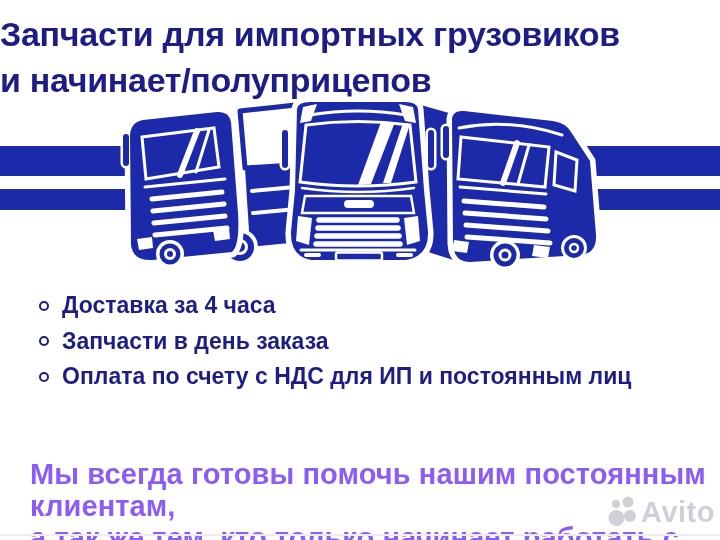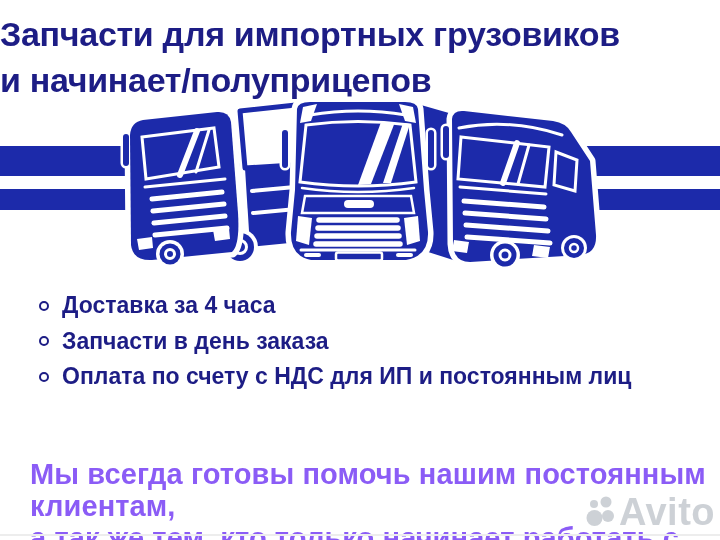--- a/index.html
+++ b/index.html
@@ -45,21 +45,21 @@
     letter-spacing:0.1px;
   }
 
   
   .watermark{
     position:absolute;right:5px;bottom:12px;
     display:flex;align-items:center;gap:3px;
     color:rgba(200,204,210,0.9);
   }
   .watermark .wm-text{
-    font-size:38px;font-weight:bold;letter-spacing:0.5px;line-height:29px;
+    font-size:29px;font-weight:bold;letter-spacing:0.5px;line-height:29px;
   }
   .hairline{
     position:absolute;left:0;top:534px;width:720px;height:2px;
     background:#ededed;
   }
 </style>
 </head>
 <body>
 
 <div class="banner">

